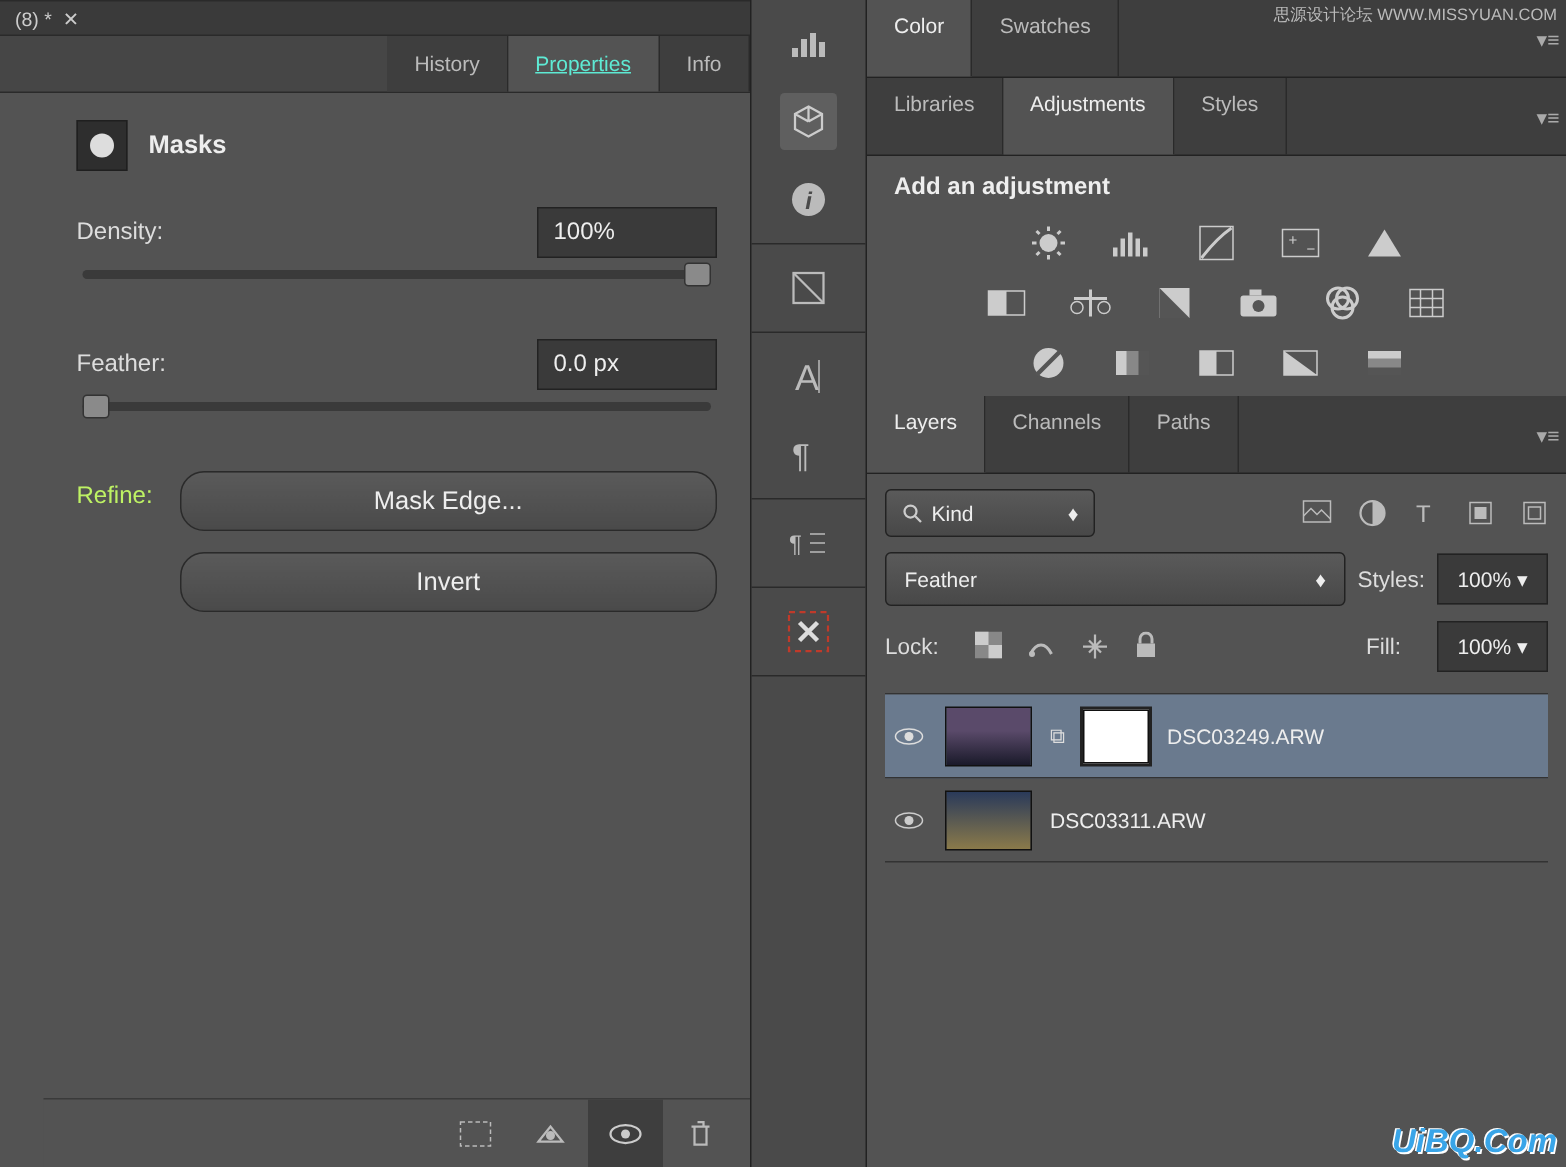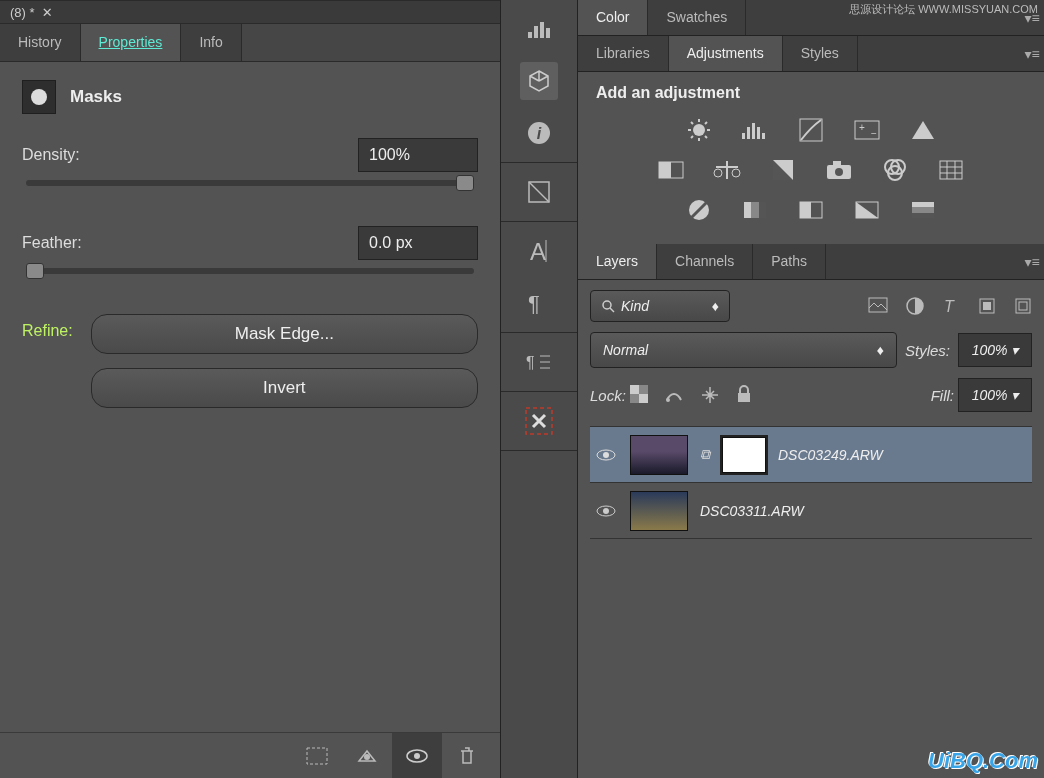--- a/index.html
+++ b/index.html
@@ -1,24 +1,24 @@
 <!DOCTYPE html>
 <html><head>
 <meta charset="utf-8">
 <style>
 *{box-sizing:border-box;margin:0;padding:0;font-family:"Lucida Grande","Segoe UI",Arial,sans-serif;}
 body{background:#535353;width:1044px;height:778px;overflow:hidden;color:#ddd;font-size:14px;position:relative;}
 .wrap{display:flex;height:100%;}
 
 .left{width:500px;background:#535353;display:flex;flex-direction:column;}
-.tabbar{display:flex;background:#464646;border-bottom:1px solid #2a2a2a;height:38px;align-items:stretch;}
+.tabbar{display:flex;background:#464646;border-bottom:1px solid #2a2a2a;height:38px;align-items:stretch;justify-content:flex-end;}
 .doctab{height:24px;background:#3a3a3a;border-top:1px solid #2a2a2a;border-bottom:1px solid #2a2a2a;font-size:13px;color:#ccc;padding:3px 10px;display:flex;align-items:center;}
 .tab{padding:10px 18px;color:#bbb;border-right:1px solid #2a2a2a;cursor:pointer;background:#3e3e3e;}
 .tab.active{background:#535353;color:#5eead4;text-decoration:underline;}
-.panel-body{padding:18px 22px;flex:1;position:relative;}
+.panel-body{padding:18px 22px;flex:1;position:relative;margin-left:29px;}
 .masks-hdr{display:flex;align-items:center;gap:14px;margin-bottom:24px;}
 .mask-icon{width:34px;height:34px;background:#2e2e2e;border:1px solid #1f1f1f;display:flex;align-items:center;justify-content:center;}
 .mask-icon-inner{width:16px;height:16px;border-radius:50%;background:#ddd;}
 .mask-title{font-size:17px;font-weight:bold;color:#eee;}
 .layer-mask-row{display:flex;align-items:center;margin-bottom:40px;}
 .thumb{width:50px;height:40px;background:#fff;border:1px solid #111;box-shadow:0 0 0 2px #333;}
 .lm-label{margin-left:18px;font-size:16px;color:#ddd;}
 .rl-icons{margin-left:auto;display:flex;gap:12px;}
 .ibtn{width:36px;height:36px;background:#4a4a4a;border:1px solid #2a2a2a;display:flex;align-items:center;justify-content:center;cursor:pointer;border-radius:3px;}
 .ibtn.active{background:#5a5a5a;box-shadow:inset 0 0 4px #000;}
@@ -38,39 +38,39 @@
 .bicon{width:50px;height:46px;display:flex;align-items:center;justify-content:center;cursor:pointer;color:#bbb;}
 .bicon.active{background:#3e3e3e;}
 
 .mid{width:78px;background:#4a4a4a;display:flex;flex-direction:column;border-left:1px solid #222;border-right:1px solid #222;}
 .mid-sec{border-bottom:1px solid #2a2a2a;display:flex;flex-direction:column;align-items:center;padding:10px 0;gap:14px;}
 .dock-icon{width:38px;height:38px;display:flex;align-items:center;justify-content:center;color:#b8b8b8;cursor:pointer;}
 .dock-icon.active{background:#5f5f5f;border-radius:3px;}
 .dock-x{color:#c03a2a;}
 
 .right{flex:1;background:#535353;display:flex;flex-direction:column;}
-.r-tabbar{display:flex;height:36px;background:#3e3e3e;border-bottom:1px solid #222;align-items:stretch;}
+.r-tabbar{display:flex;height:52px;background:#3e3e3e;border-bottom:1px solid #222;align-items:stretch;}
 .r-tab{padding:9px 18px;color:#bbb;cursor:pointer;border-right:1px solid #2a2a2a;}
 .r-tab.active{background:#535353;color:#eee;}
 .r-menu{margin-left:auto;width:24px;display:flex;align-items:center;justify-content:center;color:#aaa;}
-.adj-body{padding:12px 18px 20px;}
+.adj-body{padding:12px 18px 8px;}
 .adj-title{font-size:16px;font-weight:bold;color:#eee;margin-bottom:14px;}
 .icon-grid{display:flex;flex-direction:column;gap:12px;align-items:center;}
 .icon-row{display:flex;gap:22px;justify-content:center;}
 .adj-icon{width:34px;height:28px;display:flex;align-items:center;justify-content:center;color:#c4c4c4;cursor:pointer;}
 
-.layers-body{padding:10px 12px 0;display:flex;flex-direction:column;gap:10px;font-style:italic;}
+.layers-body{padding:10px 12px 0;display:flex;flex-direction:column;gap:10px;}
 .filter-row{display:flex;align-items:center;gap:10px;}
 .kind-sel{flex:0 0 140px;height:32px;background:linear-gradient(#5a5a5a,#484848);border:1px solid #222;border-radius:4px;display:flex;align-items:center;padding:0 10px;color:#eee;gap:6px;}
 .filter-icons{display:flex;gap:18px;margin-left:auto;color:#bbb;}
 .blend-row{display:flex;align-items:center;gap:8px;}
 .blend-sel{flex:1;height:36px;background:linear-gradient(#5a5a5a,#484848);border:1px solid #222;border-radius:4px;display:flex;align-items:center;padding:0 12px;color:#eee;}
 .op-label{color:#ddd;font-size:15px;}
 .pct-box{width:74px;height:34px;background:#3a3a3a;border:1px solid #222;display:flex;align-items:center;justify-content:center;color:#eee;}
-.lock-row{display:flex;align-items:center;gap:4px;text-align:right;}
+.lock-row{display:flex;align-items:center;gap:24px;text-align:right;}
 .lock-icons{display:flex;gap:16px;color:#b8b8b8;}
 .layers-list{border-top:1px solid #333;margin-top:4px;}
 .layer-row{display:flex;align-items:center;height:56px;border-bottom:1px solid #333;padding:0 4px;gap:12px;}
 .layer-row.sel{background:#6a7a8e;}
 .eye{width:24px;color:#ccc;display:flex;justify-content:center;}
 .layer-thumb{width:58px;height:40px;border:1px solid #111;background:#222;}
 .link-icon{color:#ddd;}
 .mask-th{width:44px;height:36px;background:#fff;border:1px solid #111;box-shadow:0 0 0 2px #222;}
 .layer-name{color:#eee;font-size:14px;}
 .wm{position:absolute;right:6px;bottom:4px;font-size:22px;font-weight:bold;color:#39a5e8;text-shadow:1px 1px 0 #fff,-1px -1px 0 #fff;font-style:italic;}
@@ -400,21 +400,21 @@
         <span>
               <svg width="18" height="18">
                 <rect x="2" y="2" width="14" height="14" fill="none" stroke="#bbb"></rect>
                 <rect x="5" y="5" width="8" height="8" fill="none" stroke="#bbb"></rect>
               </svg>
             </span>
       </div>
     </div>
     <div class="blend-row">
       <div class="blend-sel">
-        <span>Normal</span>
+        <span>Feather</span>
             <span style="margin-left:auto;">♦</span>
       </div>
       <div class="op-label">Styles:</div>
       <div class="pct-box"><span>100%</span>&nbsp;▾</div>
     </div>
     <div class="lock-row">
       <div class="op-label">Lock:</div>
       <div class="lock-icons">
         <span>
               <svg width="18" height="18">

